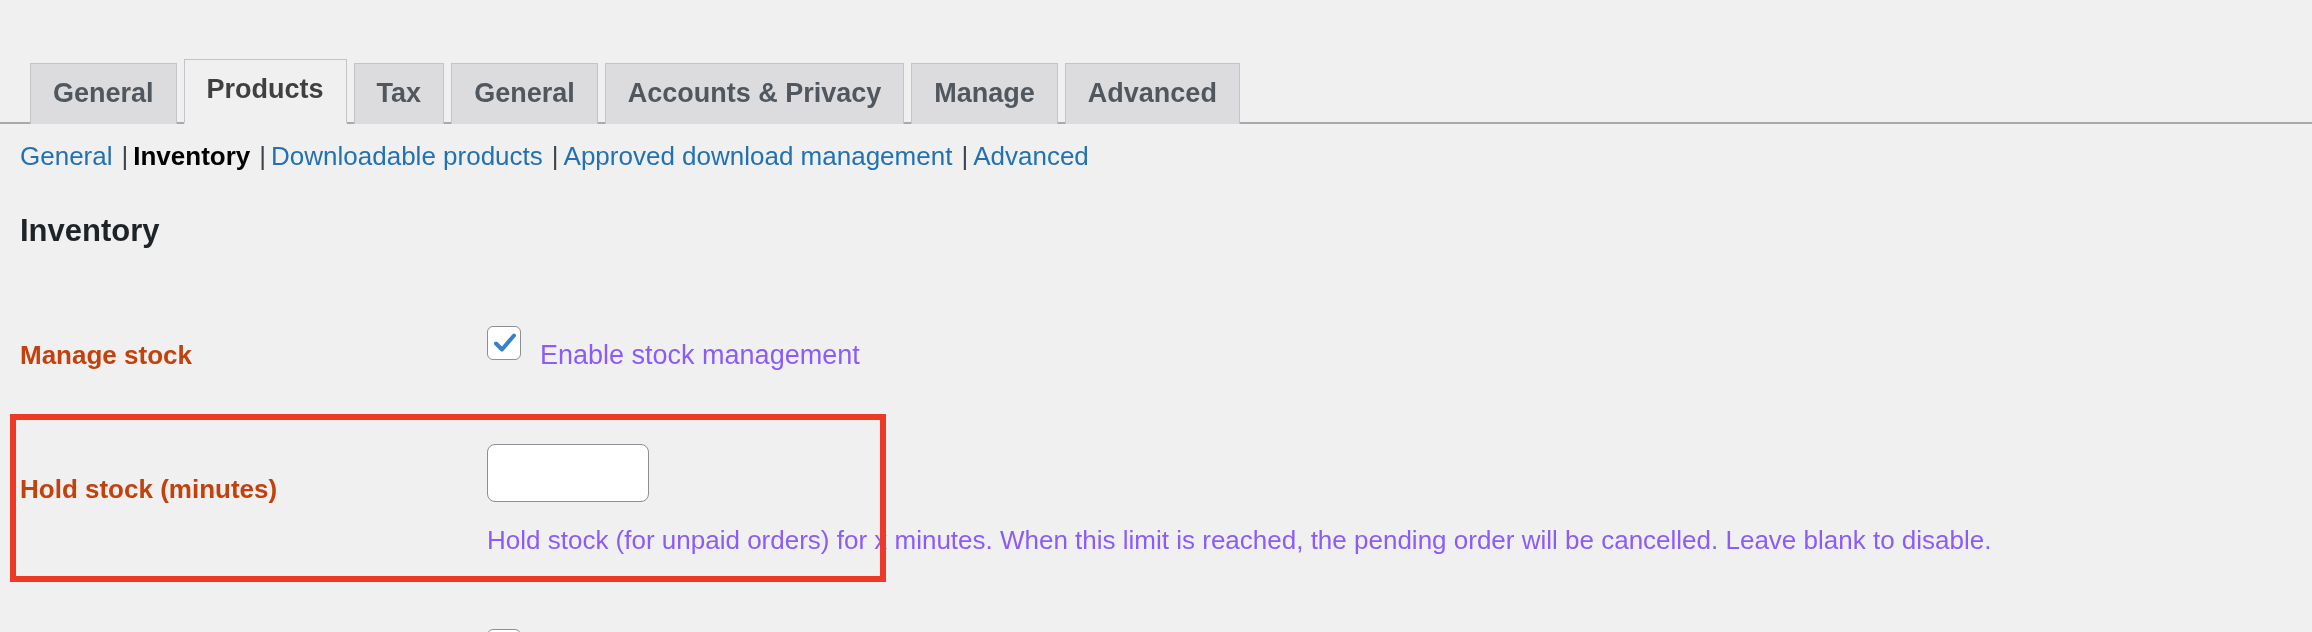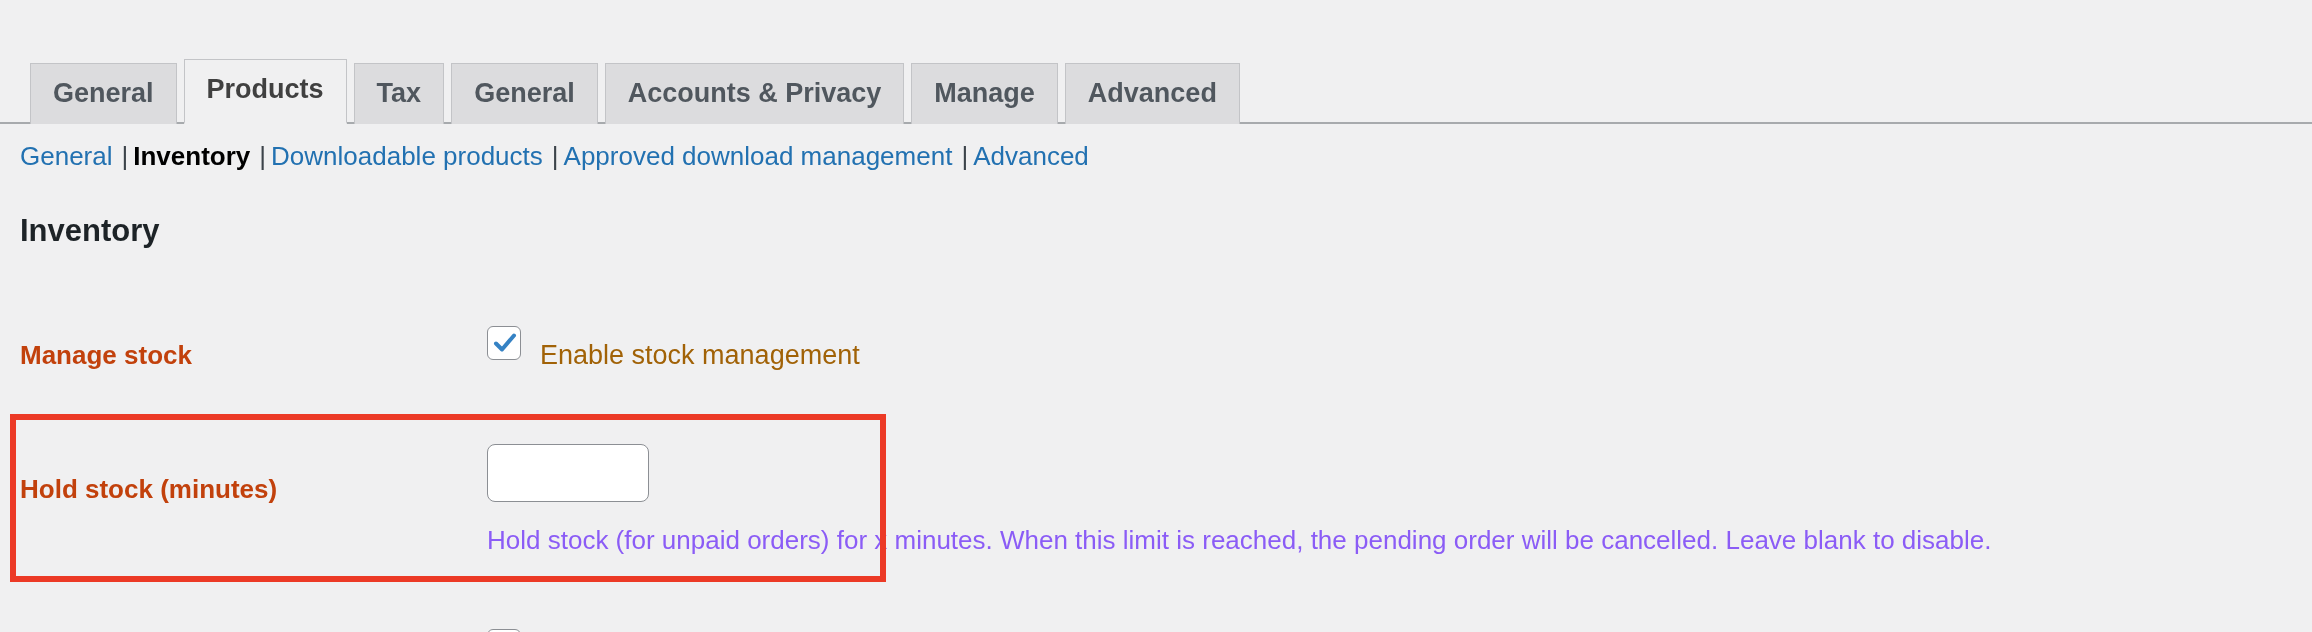--- a/index.html
+++ b/index.html
@@ -129,21 +129,21 @@
   }
   .wp-checkbox svg {
     position: absolute;
     left: 3px;
     top: 2px;
     width: 28px;
     height: 28px;
   }
   .cb-label {
     font-size: 27px;
-    color: #a16207;
+    color: #8b5cf6;
     margin-left: 19px;
     line-height: 1.2;
     white-space: nowrap;
     margin-top: 24px;
   }
 
   
   .wp-input {
     width: 162px;
     height: 58px;

